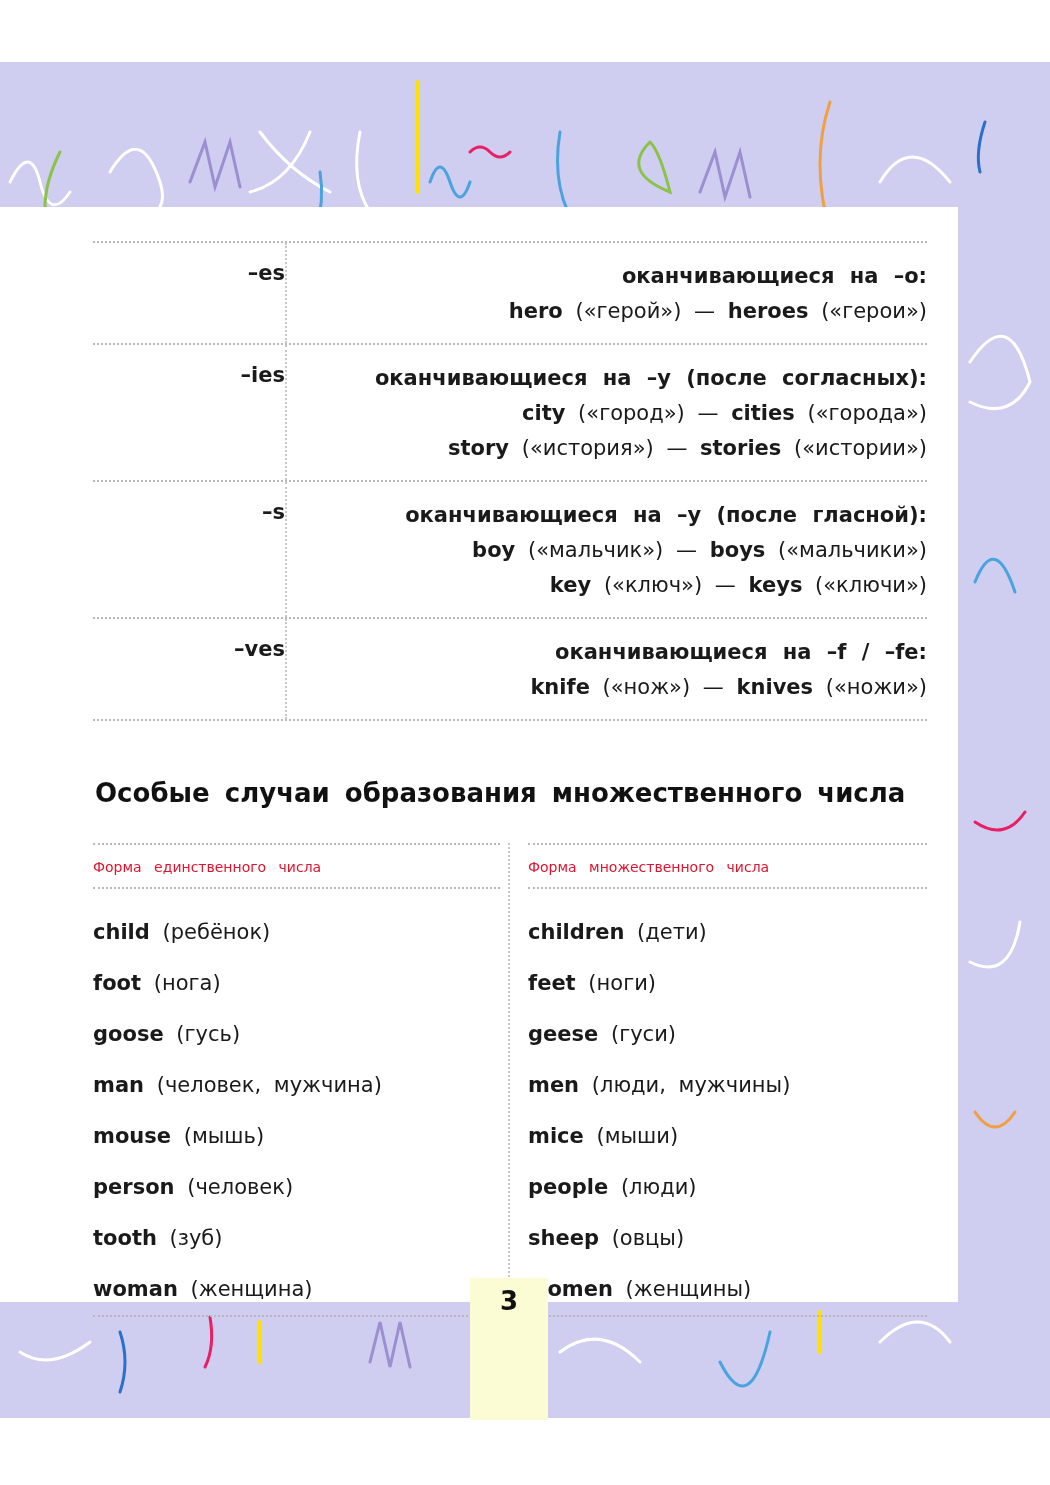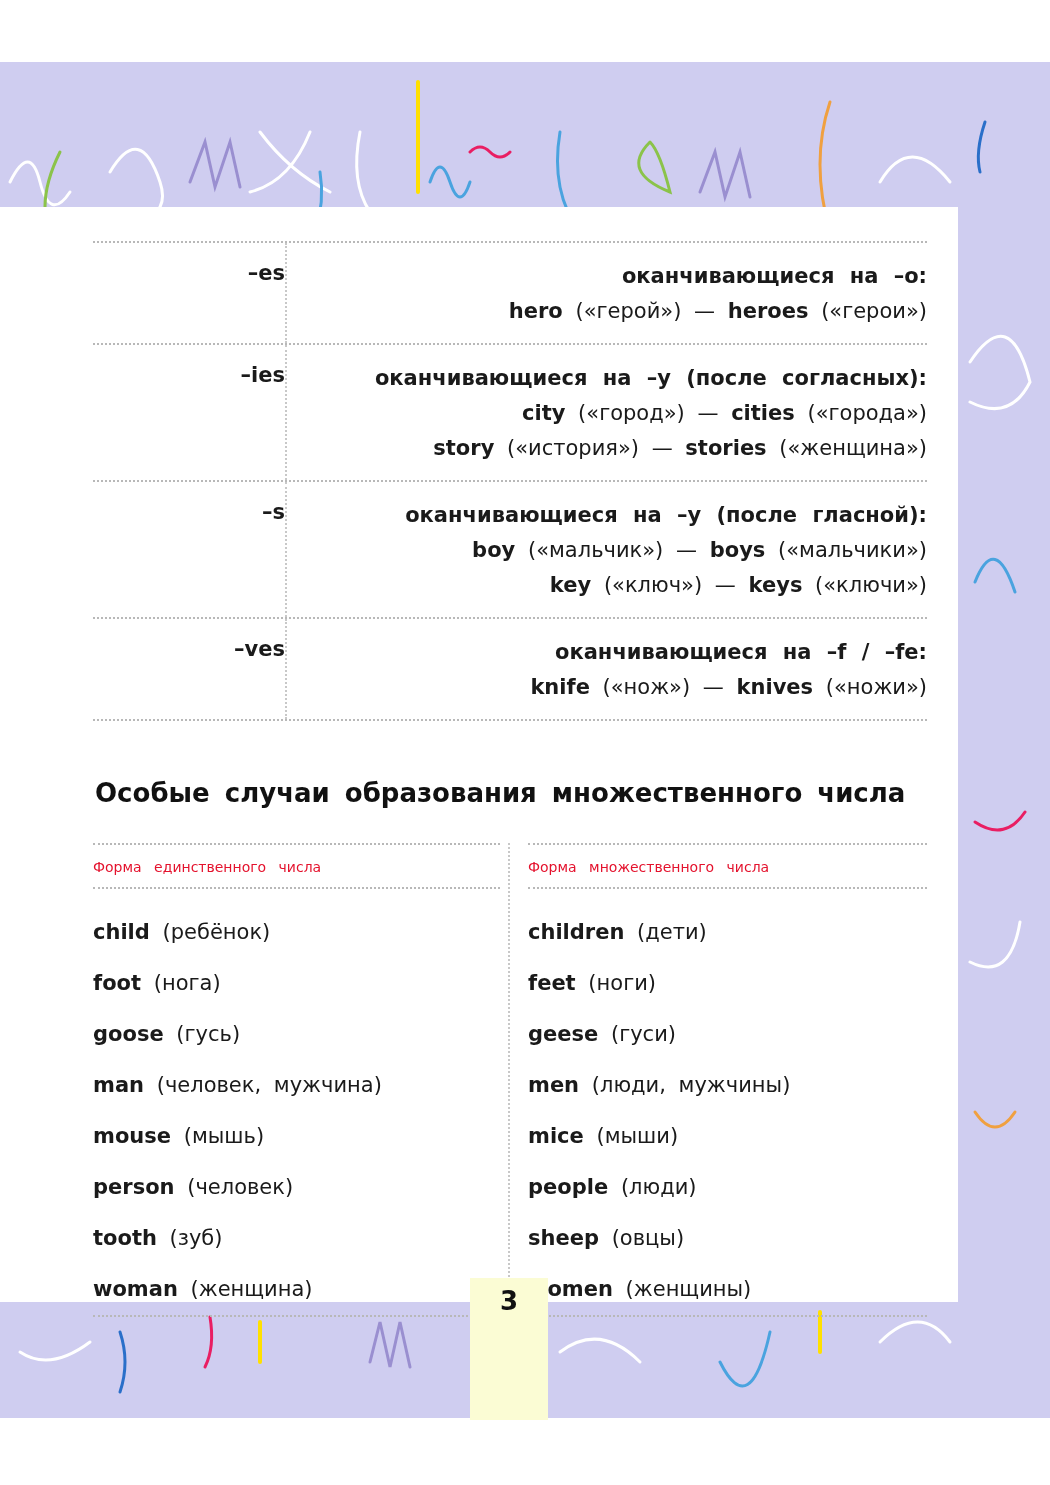--- a/index.html
+++ b/index.html
@@ -130,21 +130,21 @@
         <span>(«город»)</span>
         <span>—</span>
         <b>cities</b>
         <span>(«города»)</span>
       </div>
       <div class="ex">
         <b>story</b>
         <span>(«история»)</span>
         <span>—</span>
         <b>stories</b>
-        <span>(«женщина»)</span>
+        <span>(«истории»)</span>
       </div>
     </div>
   </div>
   <div class="row">
     <div class="suffix">–s</div>
     <div class="rule">
       <div class="head">оканчивающиеся на –y (после гласной):</div>
       <div class="ex">
         <b>boy</b>
         <span>(«мальчик»)</span>

